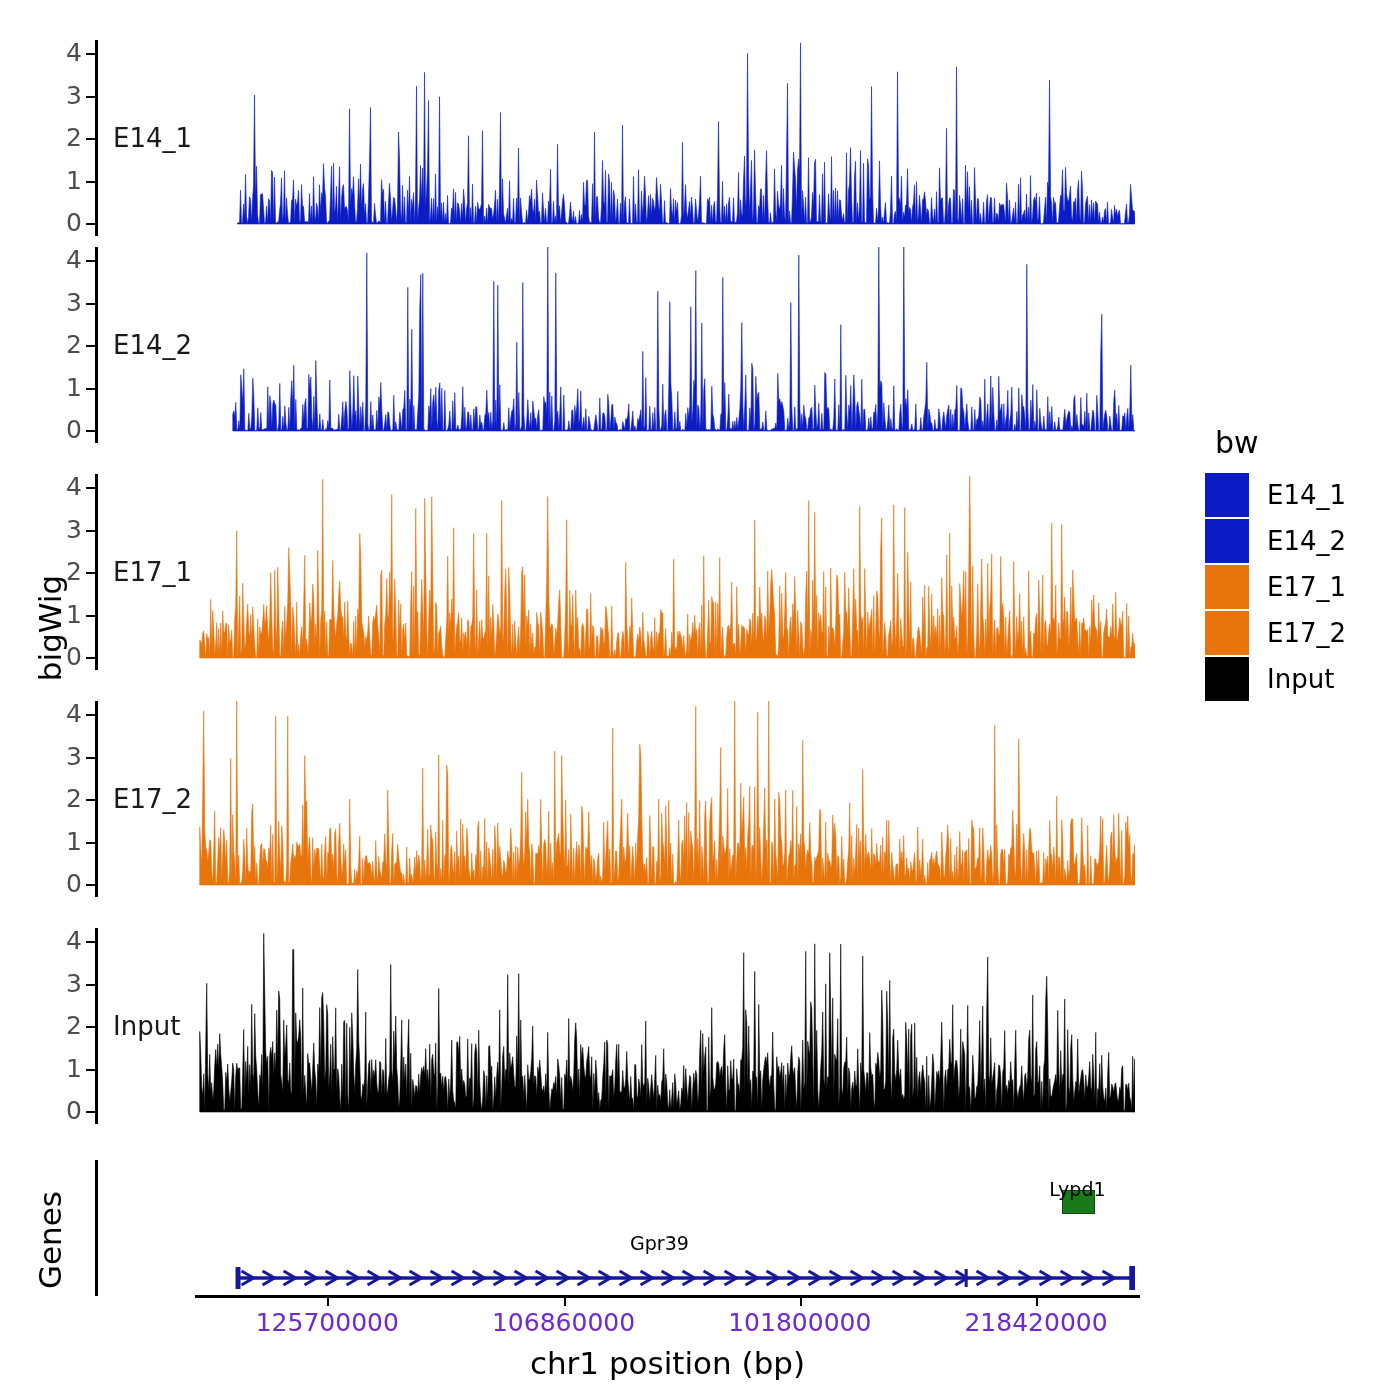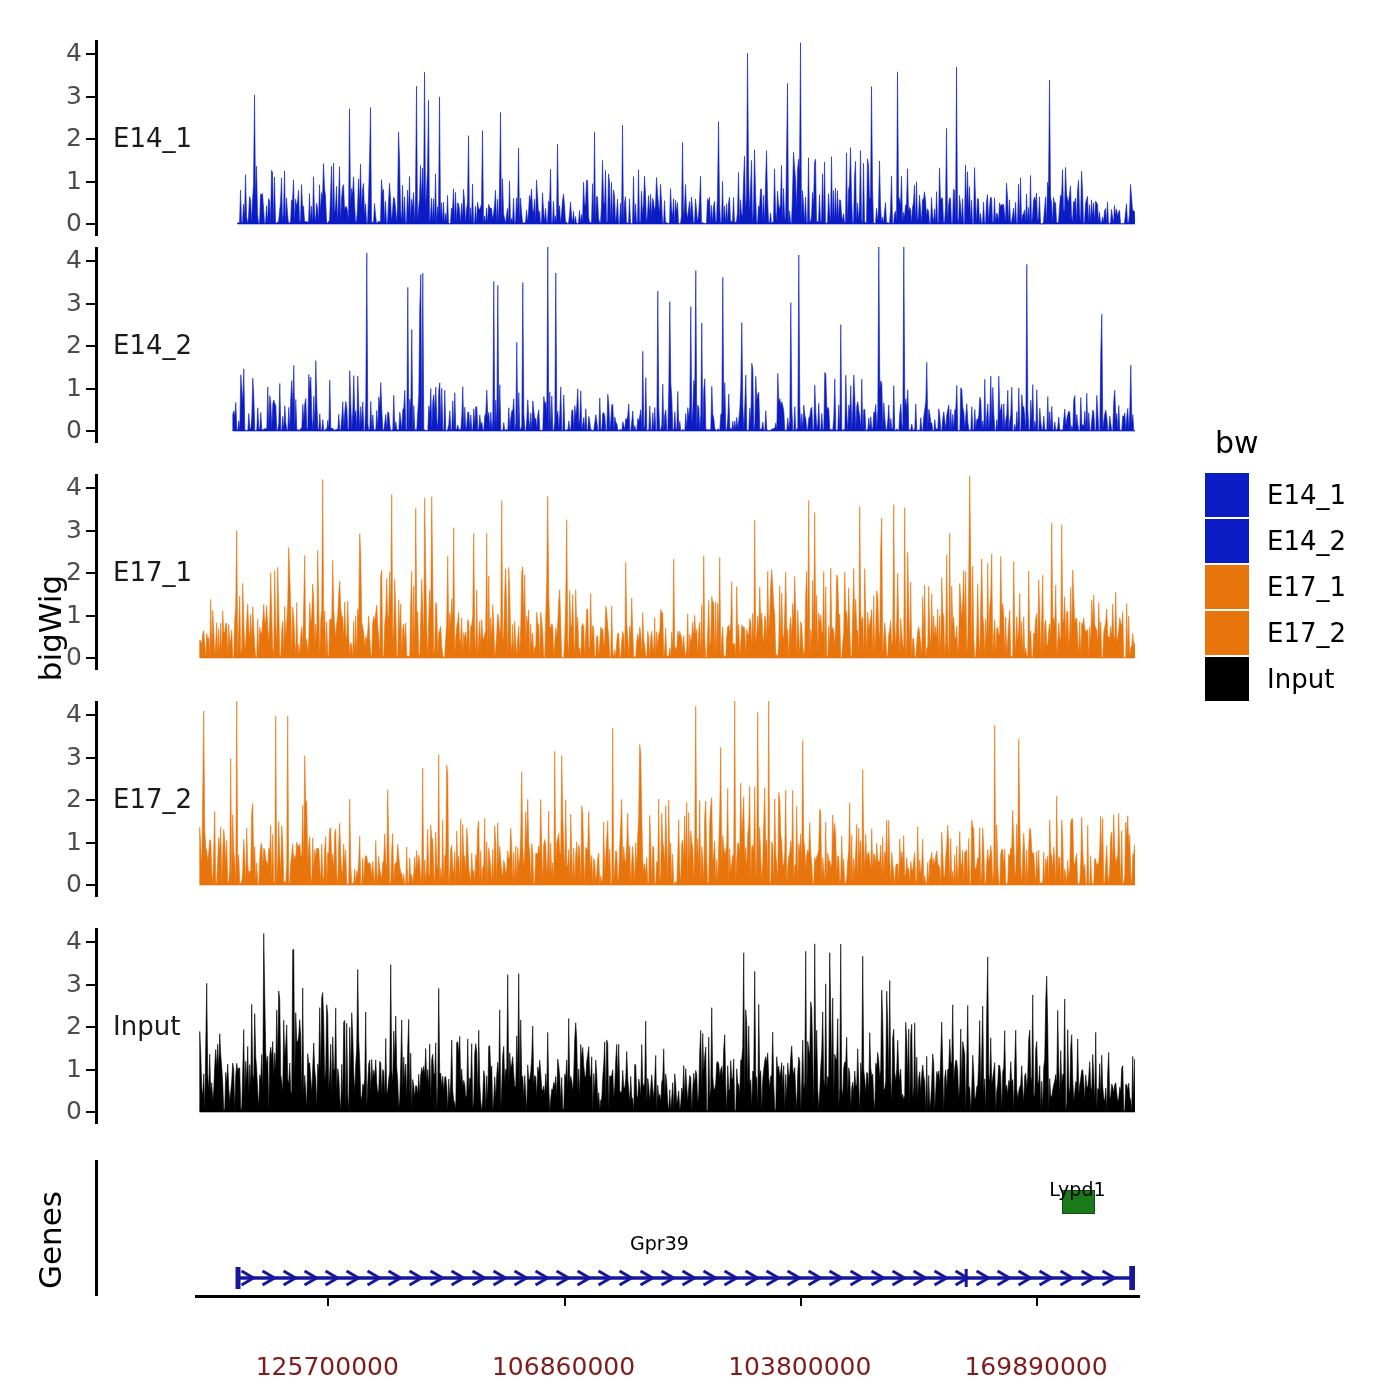--- a/index.html
+++ b/index.html
@@ -133,25 +133,24 @@
     position: absolute;
     top: 1298px;
     width: 2px;
     height: 8px;
     background: #000;
   }
   .xticklabel {
     position: absolute;
     top: 1310px;
     font-size: 25px;
-    color: #7f1d1d;
+    color: #6d28d9;
     transform: translateX(-50%);
     white-space: nowrap;
     line-height: 1;
-    margin-top: 44px;
   }
   #xaxis-title {
     position: absolute;
     left: 195px;
     top: 1348px;
     width: 945px;
     text-align: center;
     font-size: 31px;
     color: #000;
     line-height: 1;
@@ -351,24 +350,25 @@
       </div>
   </div>
 
   <div id="xaxis-line"></div>
   <div id="xaxis-ticks">
       <div class="xtick" style="left: 327.3px;"></div>
       <div class="xticklabel" style="left: 327.3px;">125700000</div>
       <div class="xtick" style="left: 563.55px;"></div>
       <div class="xticklabel" style="left: 563.55px;">106860000</div>
       <div class="xtick" style="left: 799.8px;"></div>
-      <div class="xticklabel" style="left: 799.8px;">103800000</div>
+      <div class="xticklabel" style="left: 799.8px;">101800000</div>
       <div class="xtick" style="left: 1036.05px;"></div>
-      <div class="xticklabel" style="left: 1036.05px;">169890000</div>
+      <div class="xticklabel" style="left: 1036.05px;">218420000</div>
     </div>
+  <div id="xaxis-title">chr1 position (bp)</div>
 
   <div id="legend">
     <div id="legend-title">bw</div>
     <div id="legend-items">
         <div class="legend-row">
           <div class="legend-key" style="background: rgb(11, 28, 197);"></div>
           <div class="legend-label">E14_1</div>
         </div>
         <div class="legend-row">
           <div class="legend-key" style="background: rgb(11, 28, 197);"></div>

